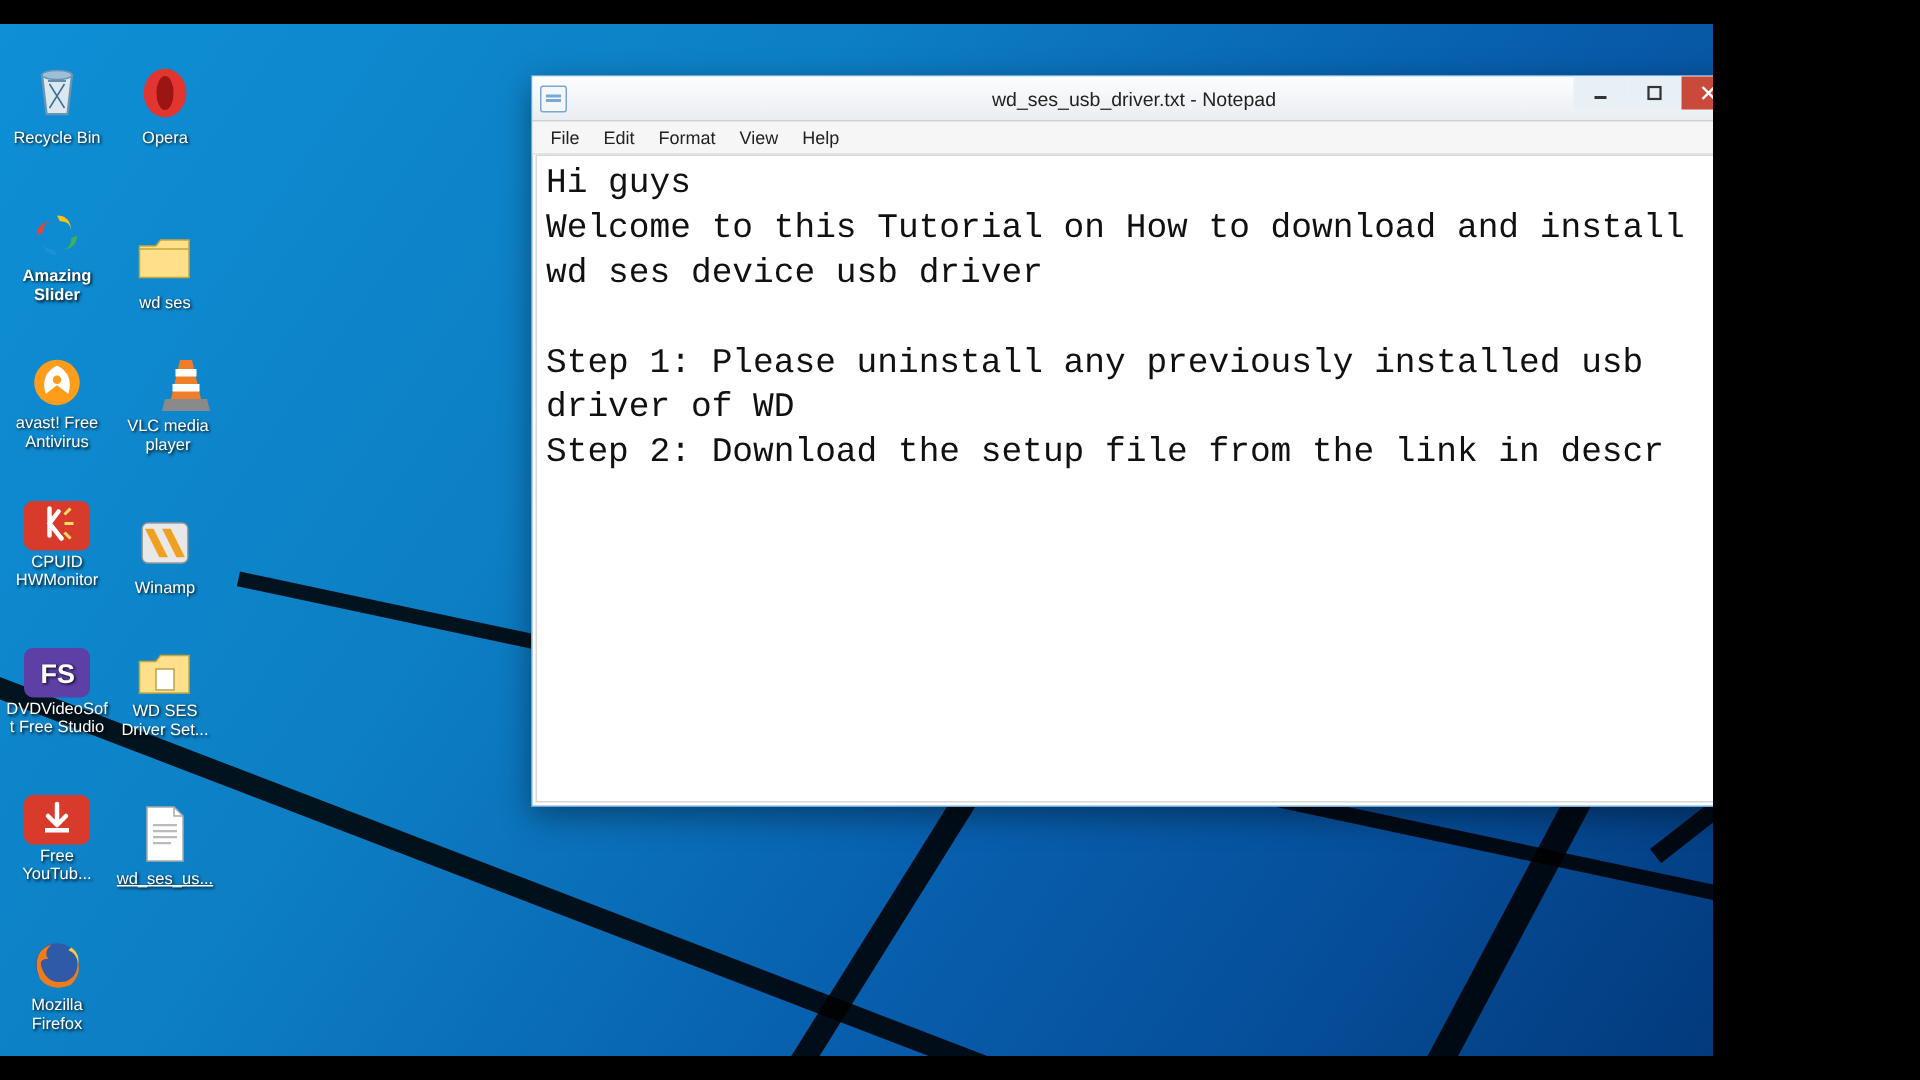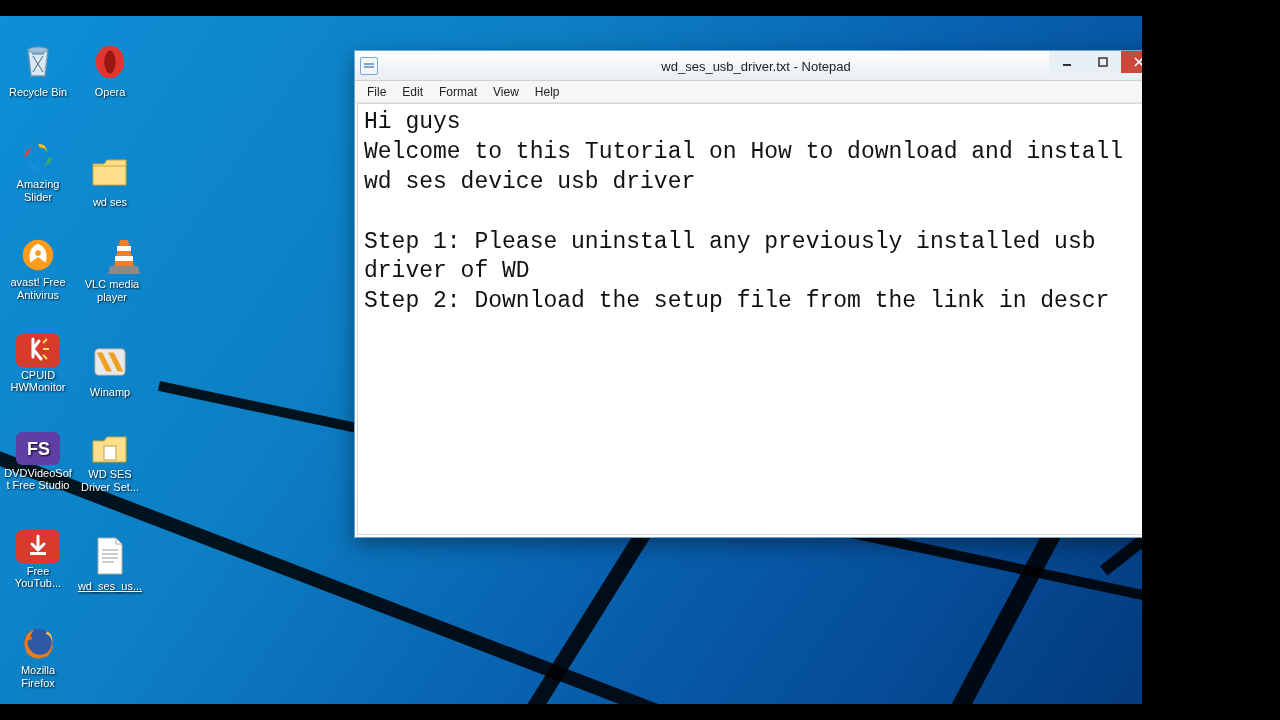--- a/index.html
+++ b/index.html
@@ -130,21 +130,21 @@
     <div class="icon-cell" style="top:0px; left:72px;">
       <span class="glyph">
         <svg width="38" height="38" viewBox="0 0 40 40">
             <ellipse cx="20" cy="20" rx="15" ry="17" fill="#e23530"></ellipse>
             <ellipse cx="20" cy="20" rx="6" ry="12" fill="#9b1612"></ellipse>
           </svg>
       </span>
       <span class="label">Opera</span>
     </div>
 
-    <div class="icon-cell" style="top:98px; left:0px;">
+    <div class="icon-cell" style="top:98px; left:0px;font-weight:bold;">
       <span class="glyph">
         <svg width="38" height="38" viewBox="0 0 40 40">
             <path d="M20 6 Q30 6 30 18 Q30 10 22 10" fill="#ffc30f"></path>
             <path d="M34 20 Q34 30 22 30 Q30 30 30 22" fill="#3fb24f"></path>
             <path d="M20 34 Q10 34 10 22 Q10 30 18 30" fill="#1f8fd8"></path>
             <path d="M6 20 Q6 10 18 10 Q10 10 10 18" fill="#e2463a"></path>
           </svg>
       </span>
       <span class="label">Amazing Slider</span>
     </div>

